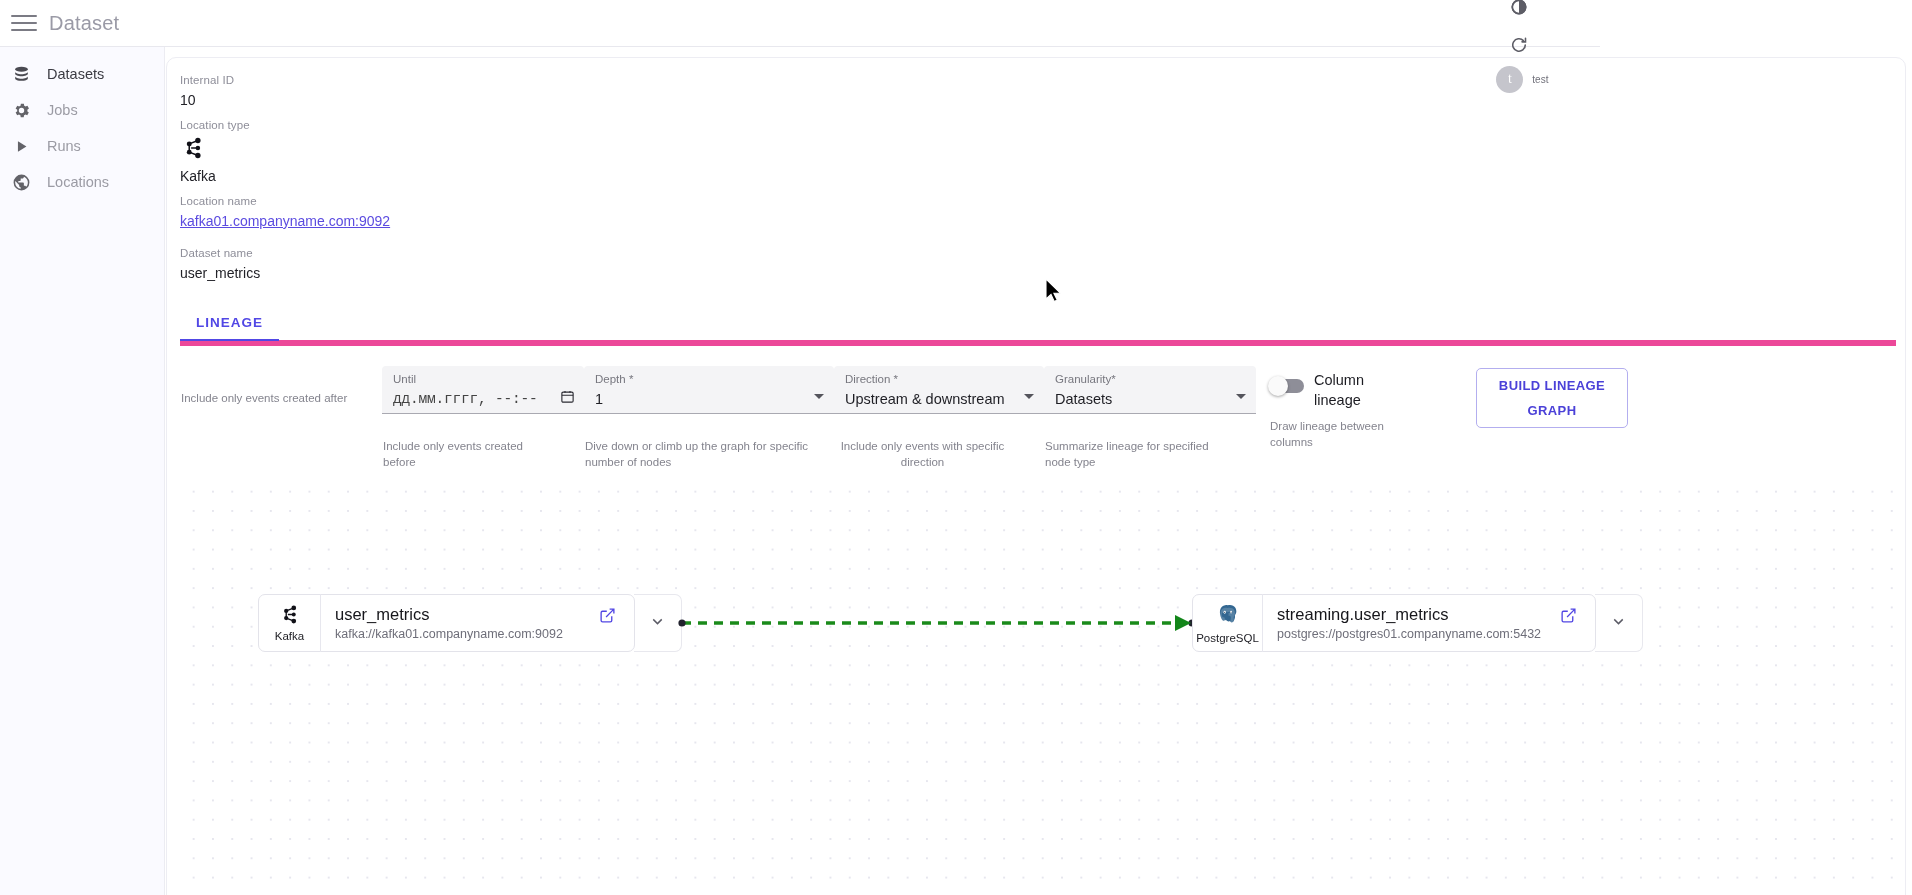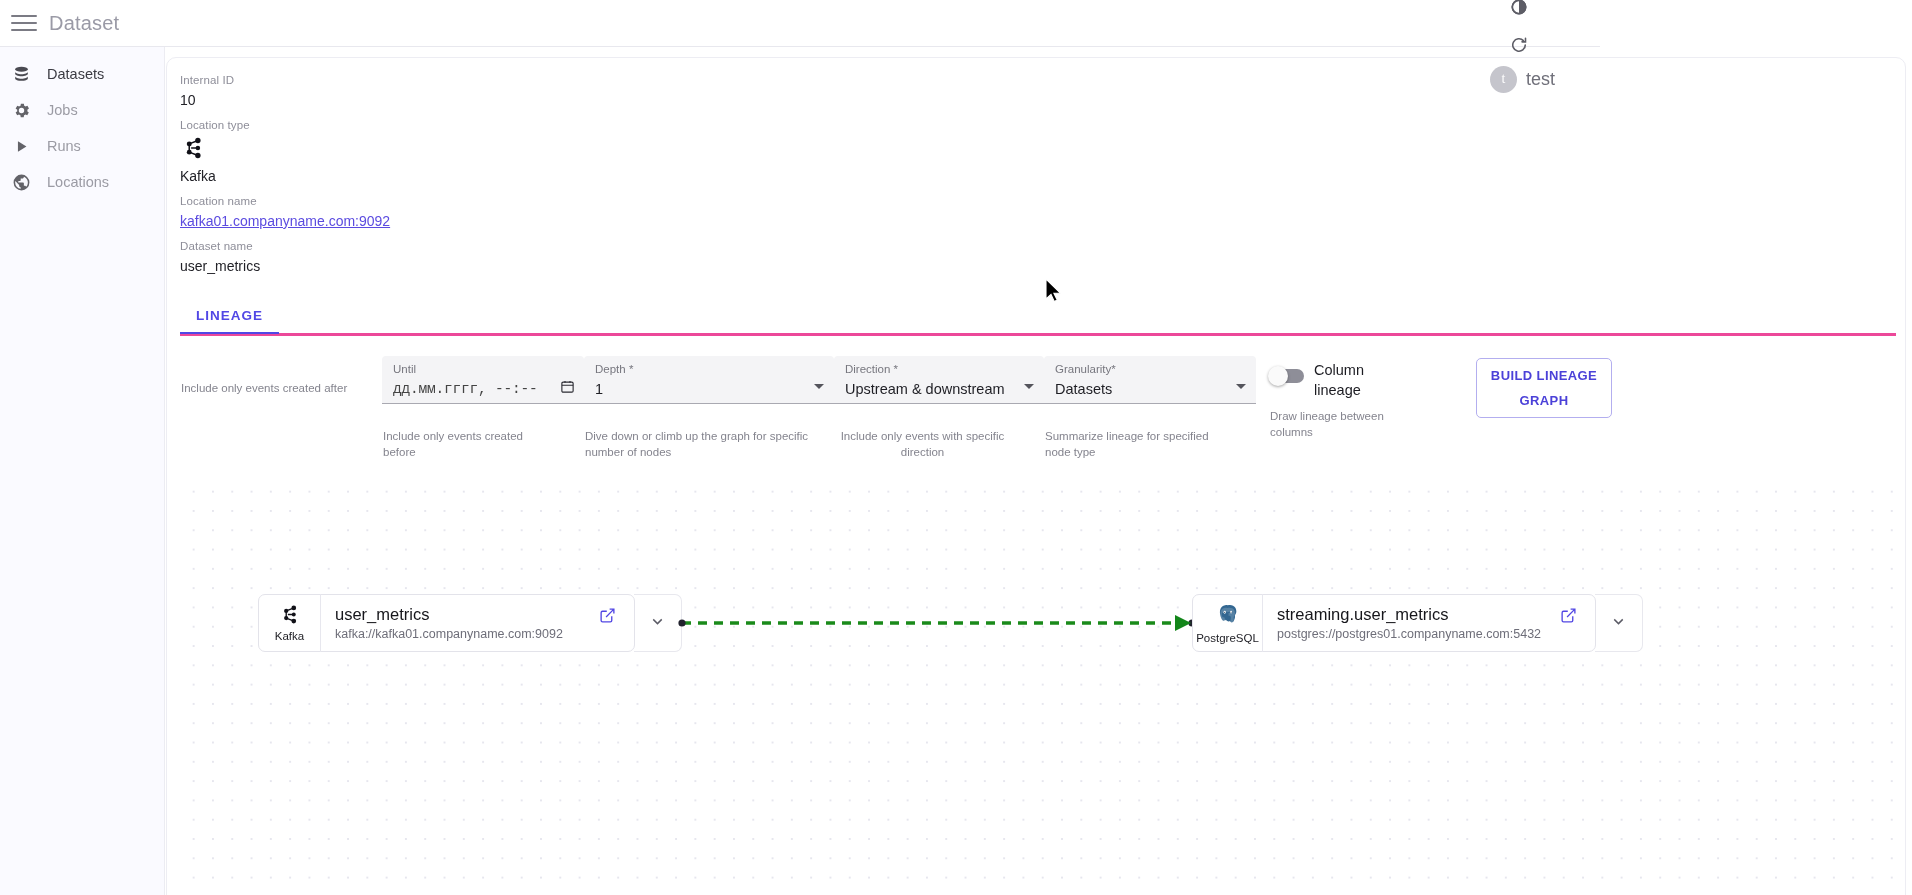--- a/index.html
+++ b/index.html
@@ -41,21 +41,21 @@
     width: 38px; height: 38px; display:flex; align-items:center; justify-content:center;
     border-radius: 50%; cursor: pointer; color: #5d5d66;
   }
   .avatar-group { display:flex; align-items:center; gap: 9px; margin-left: 6px; cursor:pointer; }
   .avatar {
     width: 27px; height: 27px; border-radius: 50%;
     background: #c5c5cc; color: #ffffff;
     display:flex; align-items:center; justify-content:center;
     font-size: 14px; font-family: "Liberation Serif", serif;
   }
-  .avatar-name { font-size: 18px; color: #70707a; }
+  .avatar-name { font-size: 10px; color: #70707a; }
 
   
   .sidebar {
     position: absolute; top: 47px; left: 0; width: 165px; height: 848px;
     background: #fafaff;
     border-right: 1px solid #ececf2;
     padding-top: 9px;
     z-index: 30;
   }
   .nav-item {
@@ -78,29 +78,29 @@
   }
   .meta { padding: 13px 0 0 13px; }
   .meta-label {
     font-size: 11.5px; color: #8e8e99; line-height: 18px; letter-spacing: .1px;
   }
   .meta-value {
     font-size: 14px; color: #222228; line-height: 22px; margin-bottom: 5px;
   }
   .meta-link {
     font-size: 14px; color: #5b4be0; text-decoration: underline; line-height: 22px;
-    margin-bottom: 5px; display: inline-block; cursor: pointer;
+    margin-bottom: 12px; display: inline-block; cursor: pointer;
   }
   .loctype-row { display: flex; flex-direction: column; align-items: flex-start; }
   .loctype-icon { margin: 2px 0 1px 2px; }
 
   
   .tabs-wrap {
     margin-top: 21px; margin-left: 13px; width: 1716px;
-    border-bottom: 3px solid #ec4899;
+    border-bottom: 6px solid #ec4899;
     display: flex;
   }
   .tab {
     font-size: 13.5px; font-weight: 700; letter-spacing: 1px;
     color: #5147e5; padding: 10px 16px 10px 16px;
     cursor: pointer; position: relative;
   }
   .tab.active::after {
     content:""; position:absolute; left: 0; right: 0; bottom: -1px;
     height: 2px; background: #5147e5;
@@ -157,21 +157,21 @@
   .switch .knob {
     position: absolute; left: -2px; top: -3px;
     width: 20px; height: 20px; border-radius: 50%;
     background: #fafafa; box-shadow: 0 1px 3px rgba(0,0,0,.35);
   }
   .toggle-label { font-size: 14.5px; color: #1c1c22; line-height: 20px; max-width: 92px; }
   .toggle-help { font-size: 11.5px; color: #84848e; line-height: 16px; max-width: 118px; padding-top: 4px;}
 
   .build-btn {
     margin-left: 50px; margin-top: 2px;
-    width: 136px; min-height: 56px;
+    width: 152px; min-height: 56px;
     border: 1px solid #b3aeef; border-radius: 5px;
     color: #4b41d8; background: #ffffff;
     font-size: 13px; font-weight: 700; letter-spacing: .4px;
     display: flex; align-items: center; justify-content: center; text-align: center;
     line-height: 25px; cursor: pointer; padding: 4px 8px;
   }
 
   
   .graph {
     position: absolute; left: 13px; top: 420px;

